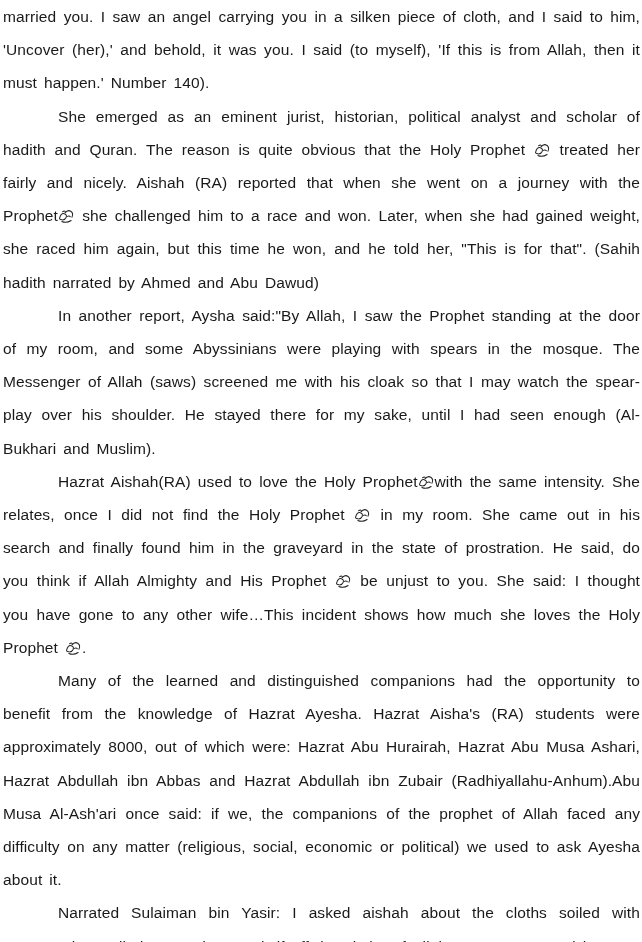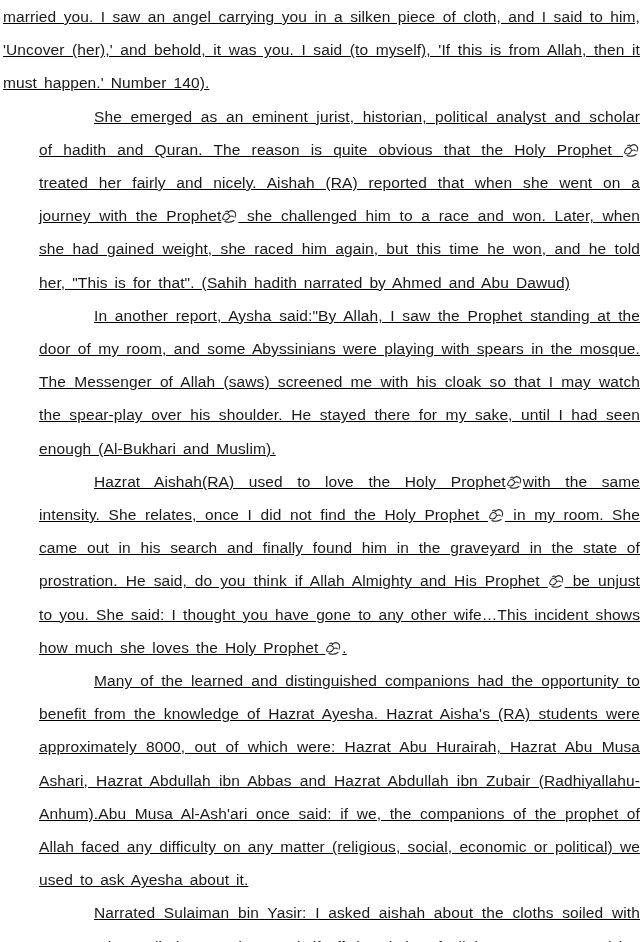--- a/index.html
+++ b/index.html
@@ -8,38 +8,36 @@
     background: #ffffff;
   }
   .page {
     position: relative;
     width: 642px;
     height: 942px;
     overflow: hidden;
     background: #ffffff;
     box-sizing: border-box;
     padding: 0 2px 0 3px;
-    text-decoration: underline;
   }
   .text-body {
     font-family: "Liberation Sans", "DejaVu Sans", sans-serif;
     font-size: 15.5px;
     line-height: 33.2px;
     color: #191919;
     letter-spacing: 0.1px;
     word-spacing: 2.6px;
   }
   .text-body p {
     margin: 0;
     padding: 0;
     text-align: justify;
   }
   .text-body p.indent {
     text-indent: 55px;
-    margin-left: 36px;
   }
   .pbuh {
     display: inline-block;
     width: 17px;
     height: 16px;
     vertical-align: -3px;
     line-height: 0;
   }
   .pbuh svg {
     display: block;

